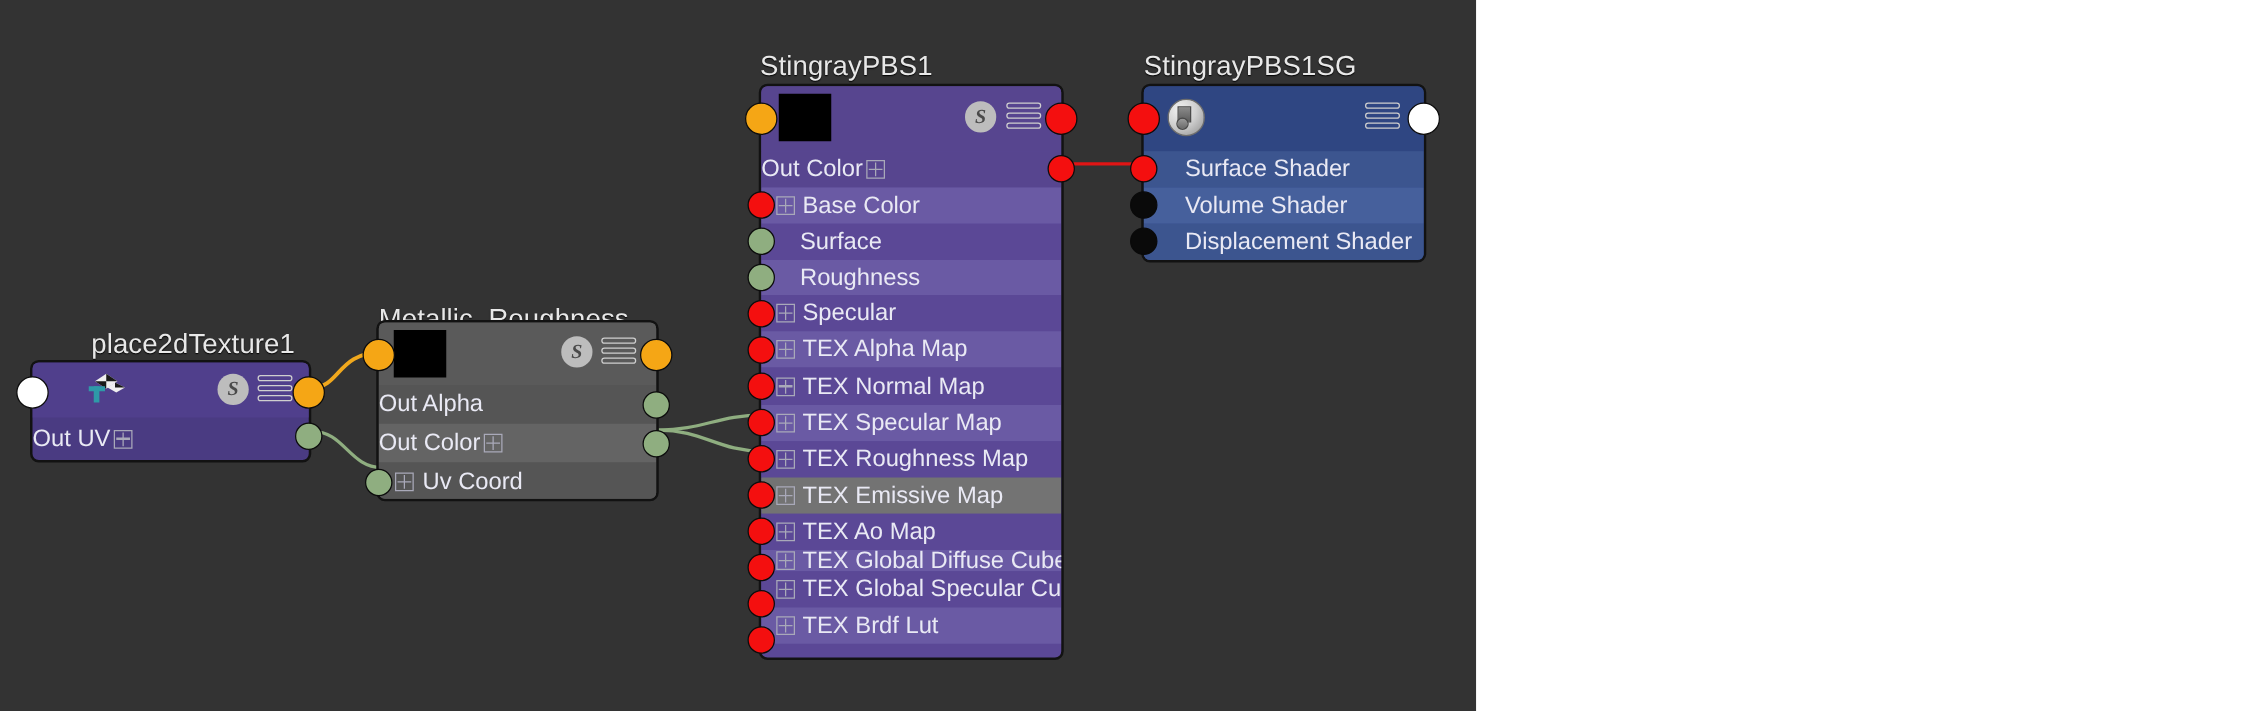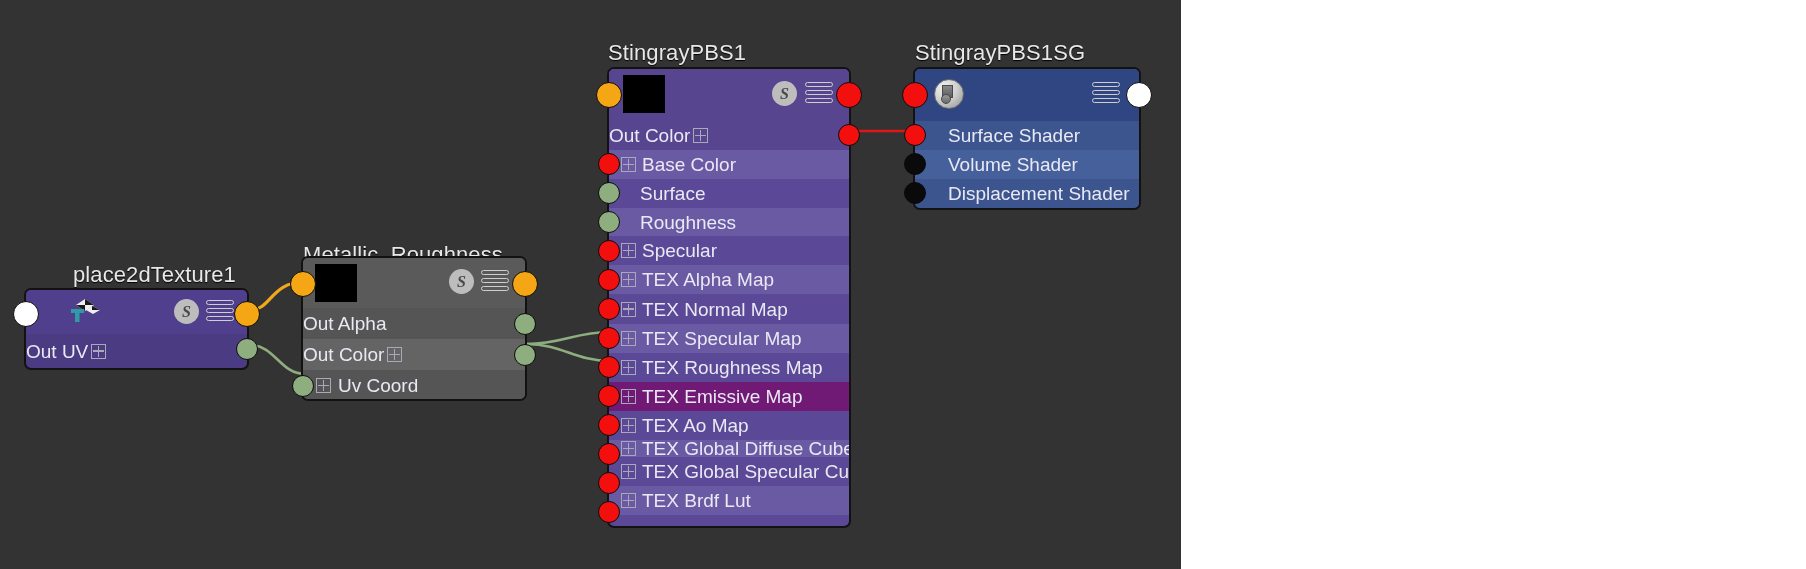--- a/index.html
+++ b/index.html
@@ -216,21 +216,21 @@
           <span class="row-label">TEX Normal Map</span>
         </div>
         <div class="row in" style="height:29px;padding-left:12px;background:#6a5aa4;">
           <span class="plus" style="margin-right:4px;"></span>
           <span class="row-label">TEX Specular Map</span>
         </div>
         <div class="row in" style="height:29px;padding-left:12px;background:#5b4896;">
           <span class="plus" style="margin-right:4px;"></span>
           <span class="row-label">TEX Roughness Map</span>
         </div>
-        <div class="row in" style="height:29px;padding-left:12px;background:#701a75;">
+        <div class="row in" style="height:29px;padding-left:12px;background:#737373;">
           <span class="plus" style="margin-right:4px;"></span>
           <span class="row-label">TEX Emissive Map</span>
         </div>
         <div class="row in" style="height:29px;padding-left:12px;background:#5b4896;">
           <span class="plus" style="margin-right:4px;"></span>
           <span class="row-label">TEX Ao Map</span>
         </div>
         <div class="row in" style="height:17px;padding-left:12px;background:#6a5aa4;">
           <span class="plus" style="margin-right:4px;"></span>
           <span class="row-label">TEX Global Diffuse Cube</span>

